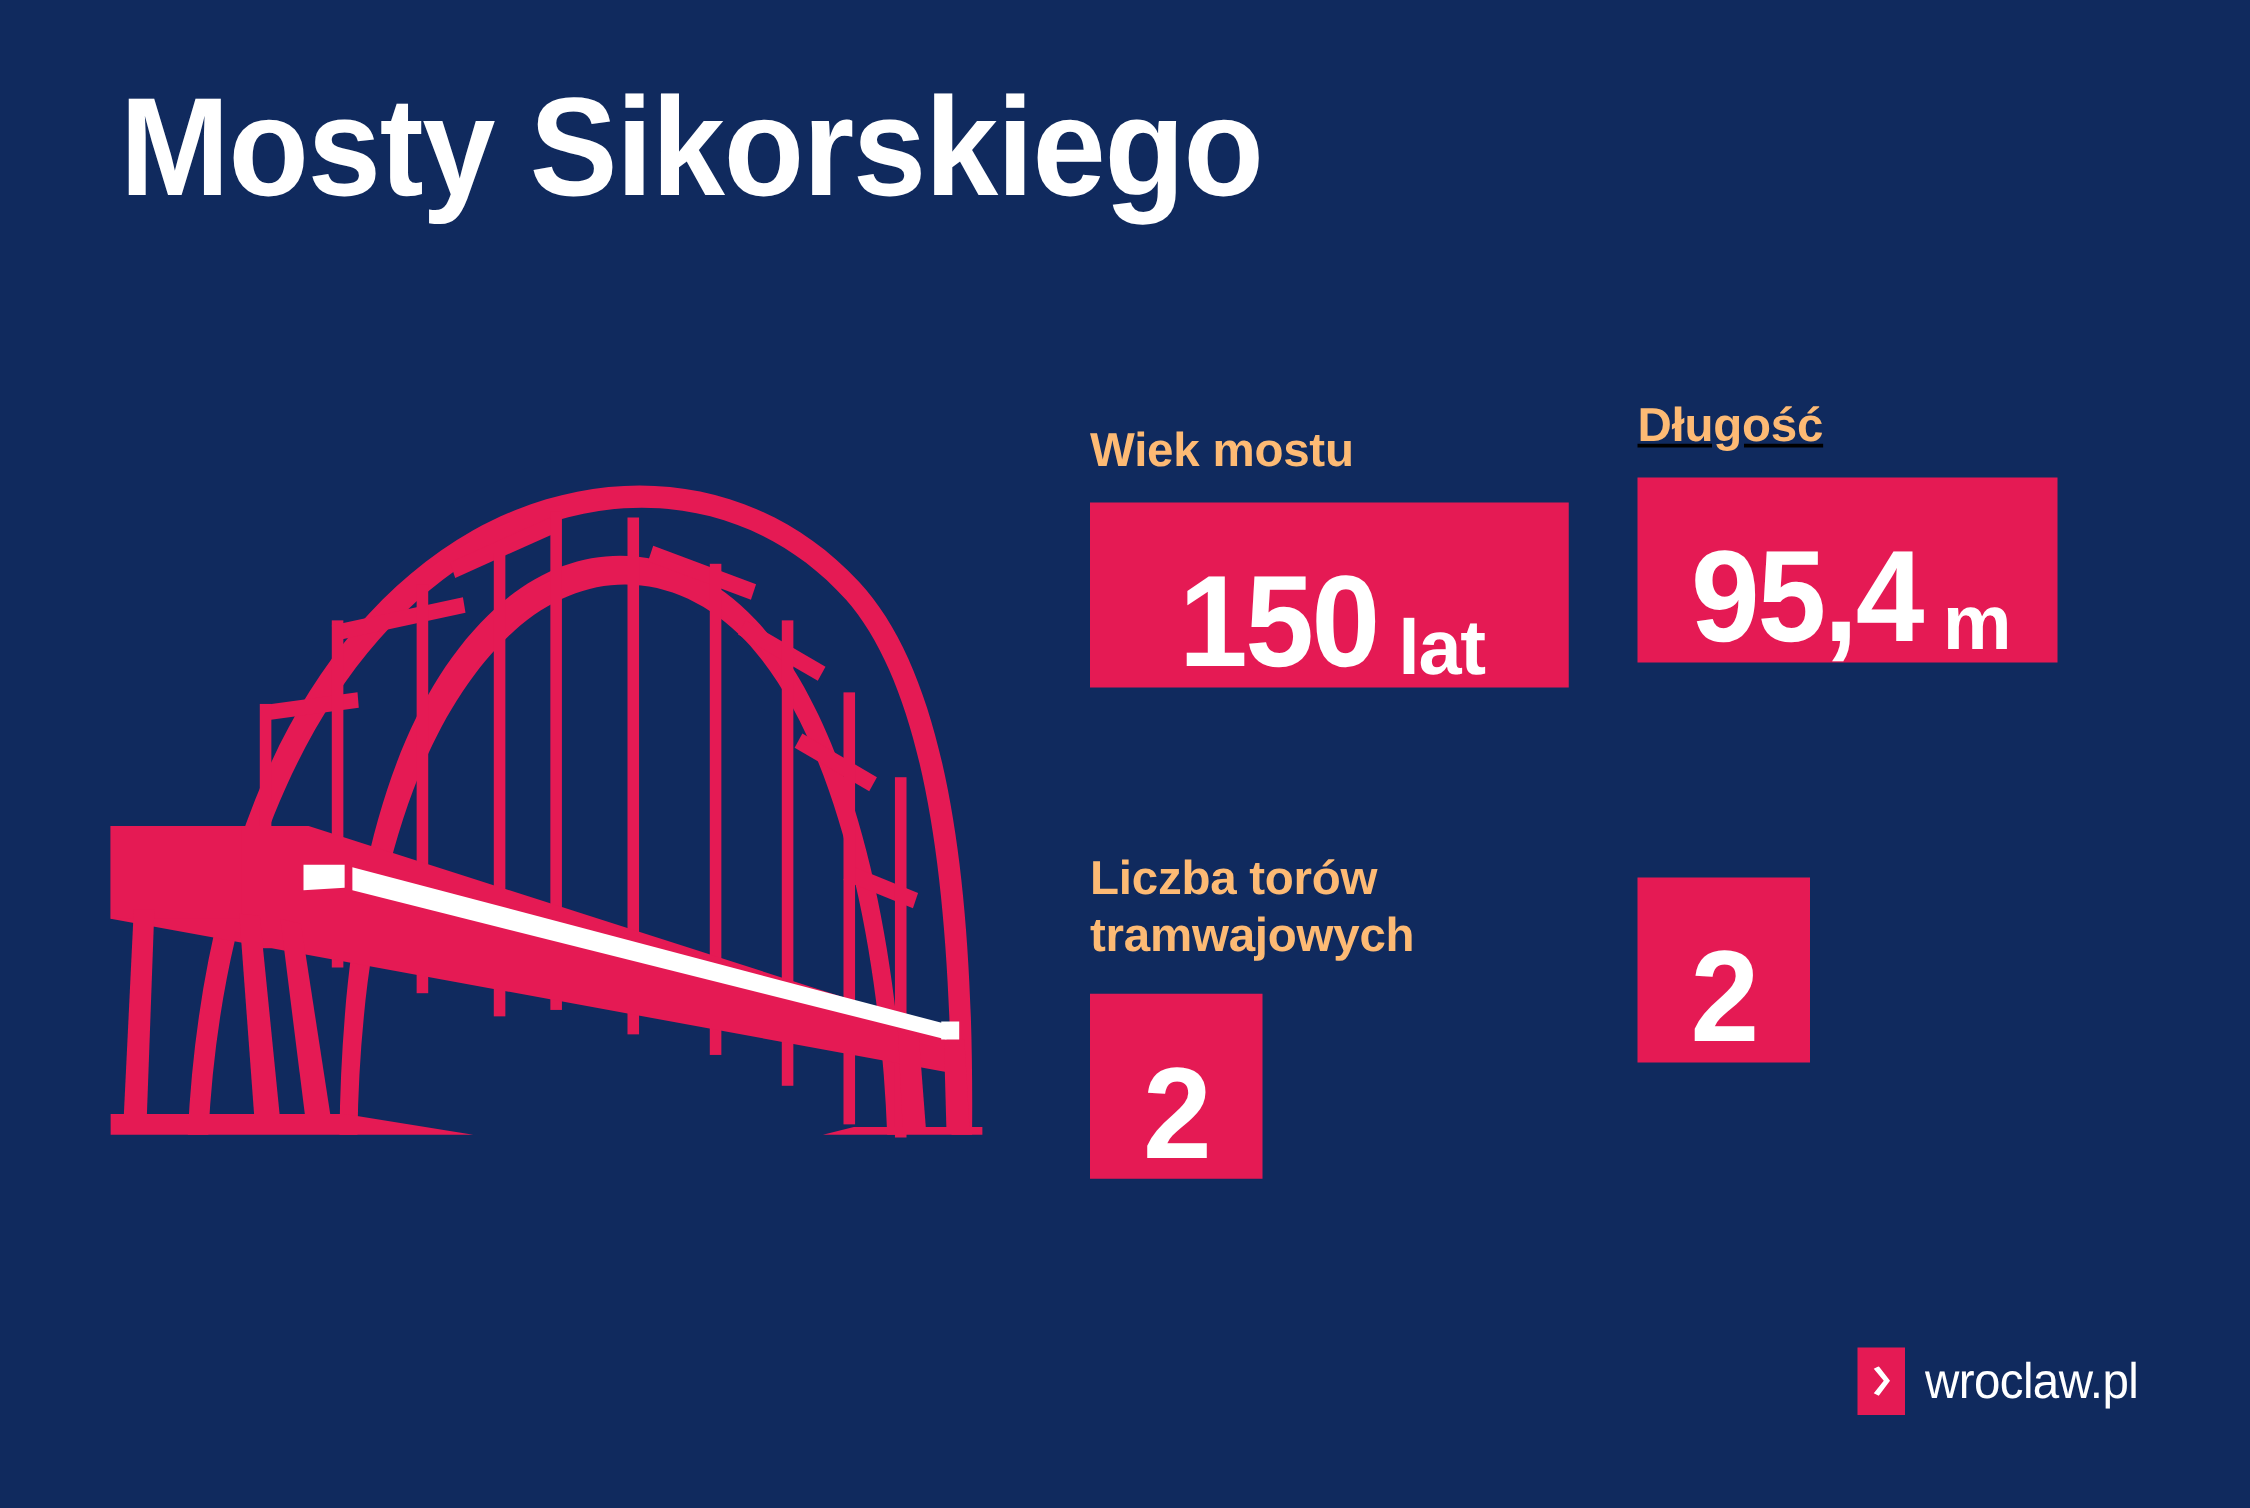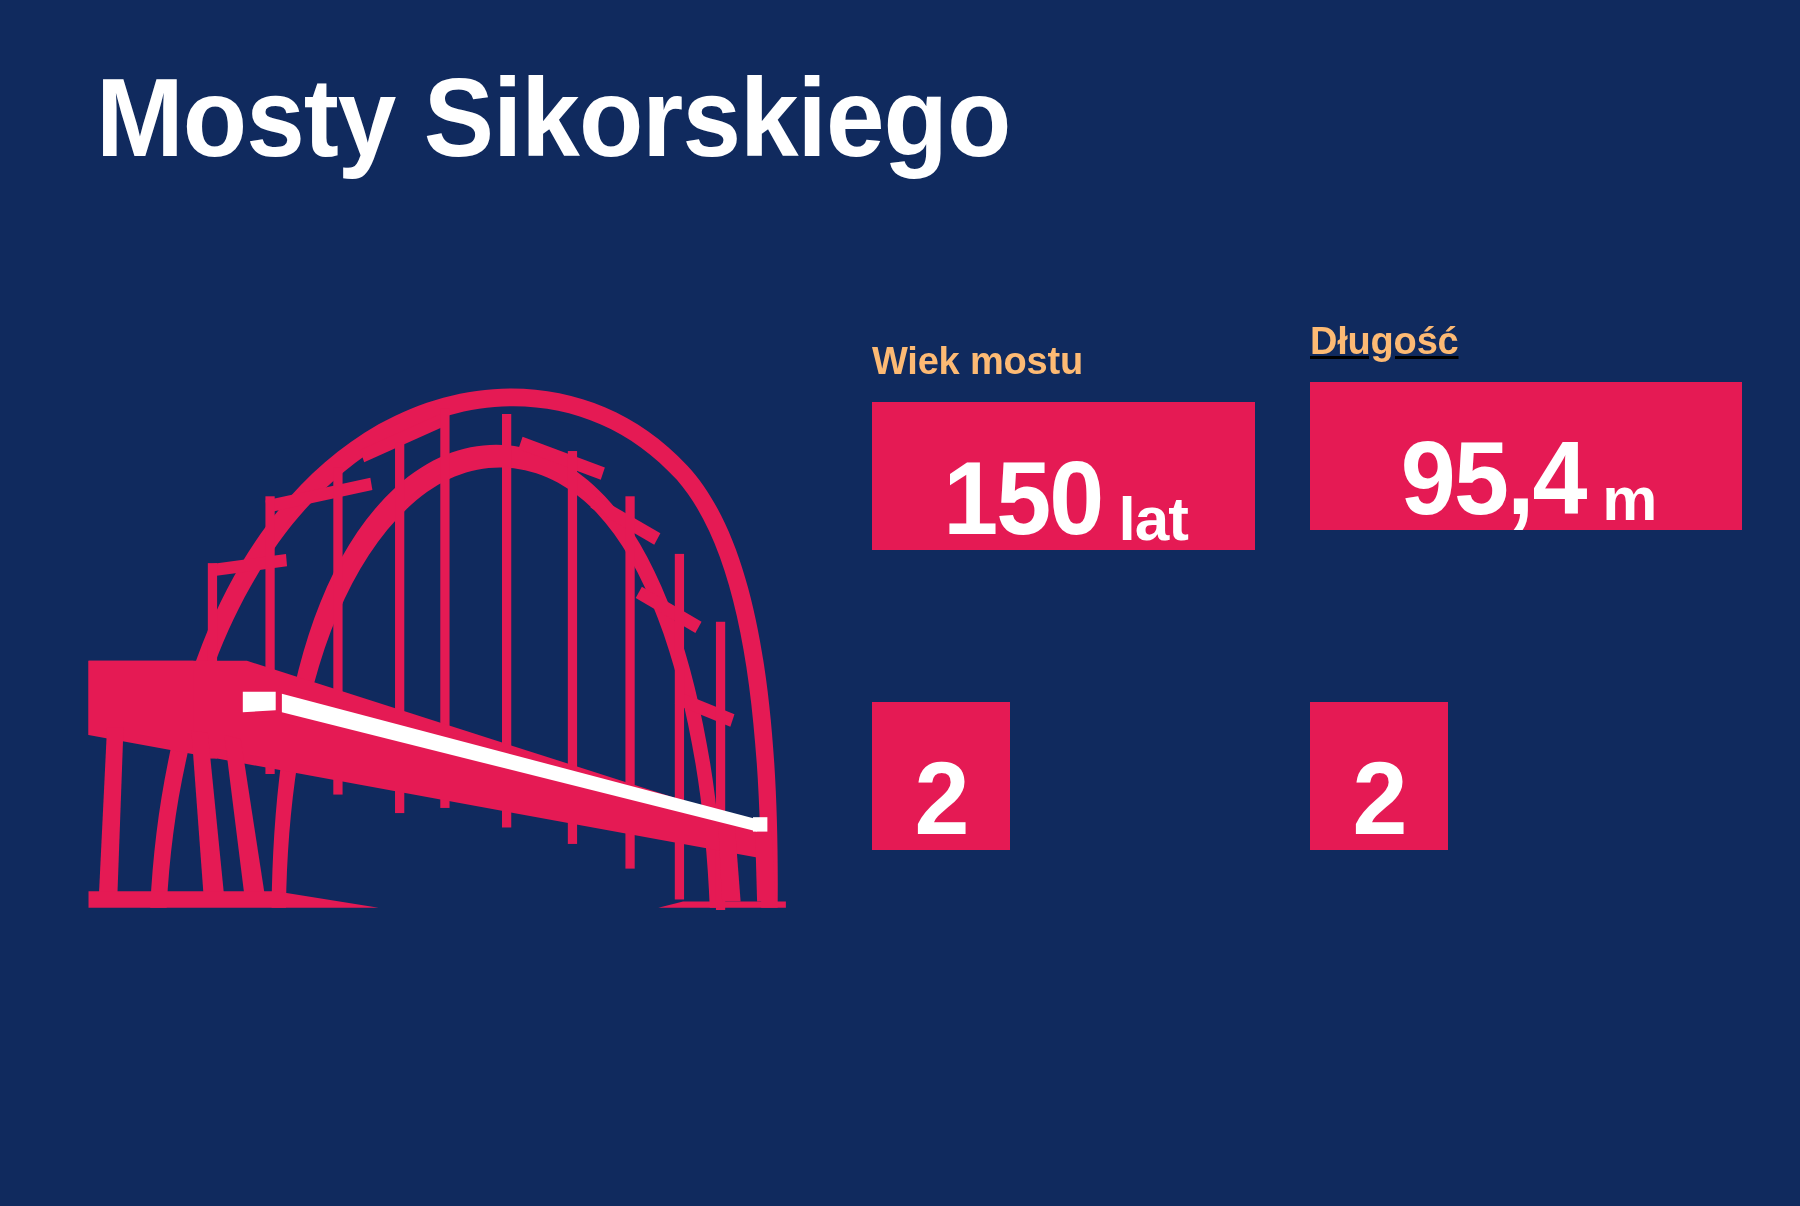--- a/index.html
+++ b/index.html
@@ -87,21 +87,21 @@
     white-space: nowrap;
   }
 
   
   #stat-age      { left: 872px; top: 338px; }
   #stat-length   { left: 1310px; top: 318px; text-decoration: underline; }
   #stat-tracks   { left: 872px; top: 680px; }
   #stat-spans    { left: 1310px; top: 680px; }
 
   #stat-age   .stat-box { width: 383px; padding: 0 22px; }
-  #stat-length .stat-box { width: 432px; padding: 0 22px; }
+  #stat-length .stat-box { width: 336px; padding: 0 22px; }
   #stat-tracks .stat-box { width: 138px; }
   #stat-spans  .stat-box { width: 138px; }
 
   #stat-tracks .stat-box, #stat-spans .stat-box { margin-top: 22px; }
 
   
   .logo {
     position: absolute;
     left: 1486px;
     top: 1078px;
@@ -229,25 +229,35 @@
 
   <div class="stat" id="stat-length">
     <div class="stat-label">Długość</div>
     <div class="stat-box">
       <span class="stat-value">95,4</span>
       <span class="stat-unit">m</span>
     </div>
   </div>
 
   <div class="stat" id="stat-tracks">
+    <div class="stat-label">Liczba torów
+tramwajowych</div>
     <div class="stat-box">
       <span class="stat-value">2</span>
     </div>
   </div>
 
   <div class="stat" id="stat-spans">
     <div class="stat-box">
       <span class="stat-value">2</span>
     </div>
   </div>
 
+  <div class="logo">
+    <span class="logo-mark">
+      <svg class="logo-chevron" viewBox="0 0 15 24" xmlns="http://www.w3.org/2000/svg">
+        <path d="M 1 2 L 5 0 L 14 11.5 L 5 23.5 L 1 21.5 L 9 11.5 Z" fill="#ffffff"></path>
+      </svg>
+    </span>
+    <span class="logo-text">wroclaw.pl</span>
+  </div>
 
 </div>
 
 </body></html>

